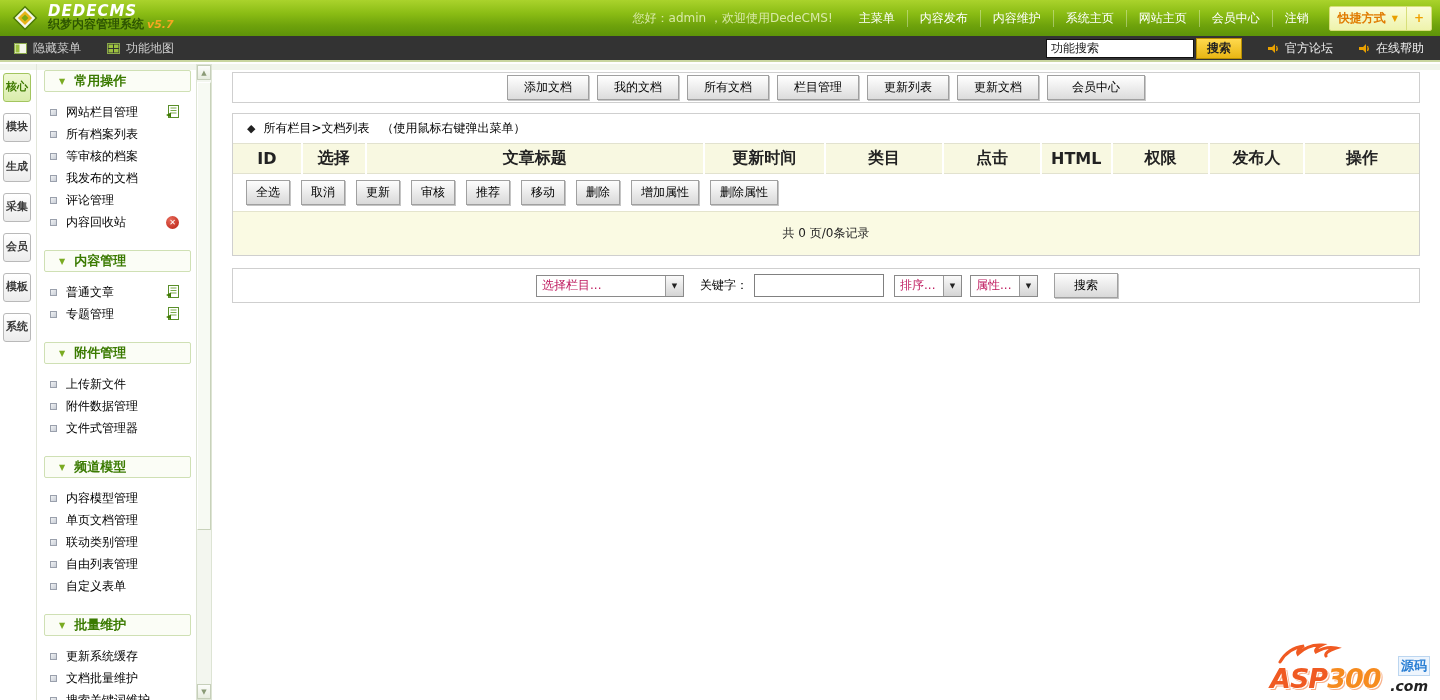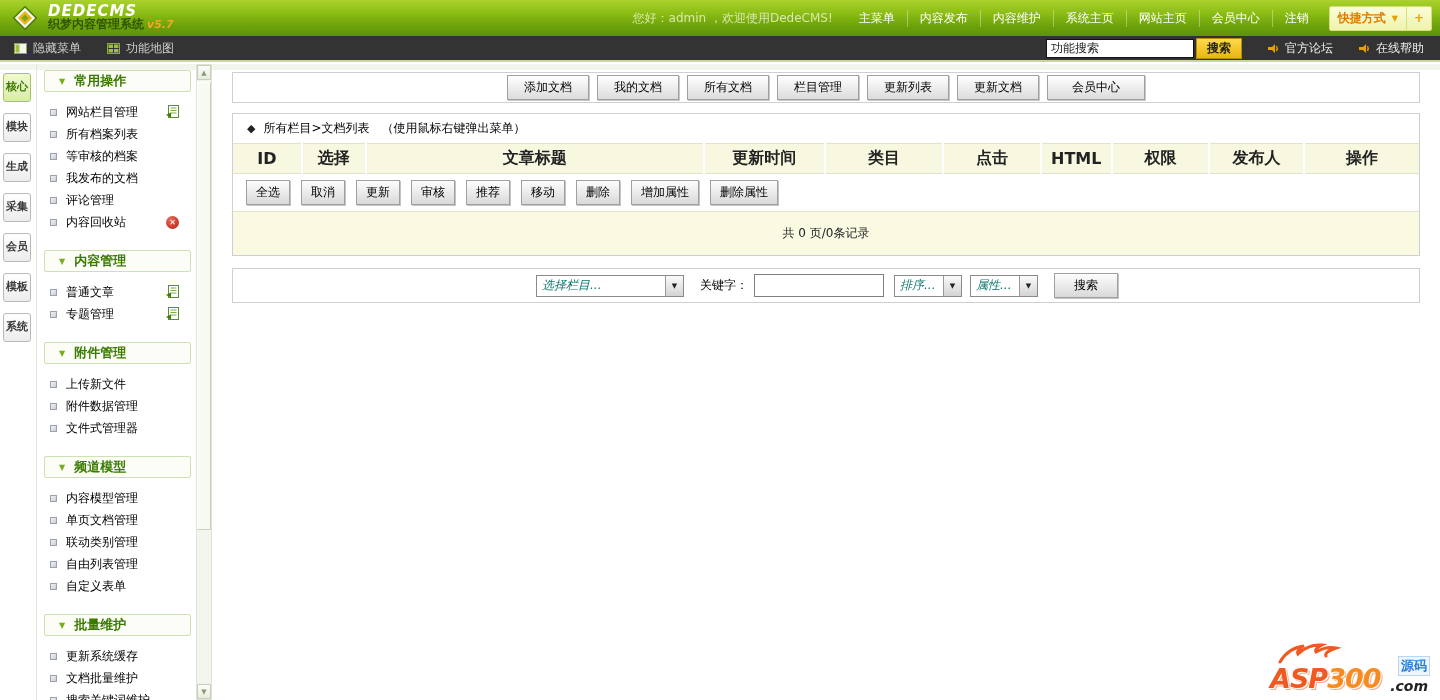--- a/index.html
+++ b/index.html
@@ -92,21 +92,21 @@
   .doclist th:last-child { border-right:none; }
 
   .batch-row { height:37px; display:flex; align-items:center; padding-left:13px; }
   .bbtn { background:linear-gradient(180deg,#fdfdfd,#d9d9d9); border:1px solid #a0a0a0; box-shadow:1px 1px 0 #c4c4c4;
     font-size:12px; color:#000; padding:3px 9px; margin-right:11px; cursor:pointer; font-family:inherit; }
 
   .pager-row { height:44px; background:#fafae3; border-top:1px solid #e4e4cd; display:flex; align-items:center; justify-content:center; color:#222; }
 
   .filter-panel { margin-top:12px; height:35px; display:flex; align-items:center; padding-left:303px; }
   .fsel { display:inline-flex; align-items:center; height:22px; border:1px solid #8a8a8a; background:#fff; }
-  .fsel .txt { padding:0 5px; color:#0f766e; overflow:hidden; white-space:nowrap;font-style:italic; }
+  .fsel .txt { padding:0 5px; color:#be185d; overflow:hidden; white-space:nowrap; }
   .fsel .arrbox { width:18px; align-self:stretch; background:linear-gradient(180deg,#fafafa,#d4d4d4); border-left:1px solid #9a9a9a;
     display:flex; align-items:center; justify-content:center; font-size:7px; color:#222; cursor:pointer; }
   .fsel.cat .txt { width:128px; }
   .fsel.small .txt { width:48px; }
   .kw-label { margin:0 6px 0 16px; color:#000; }
   .kw-input { width:130px; height:23px; border:1px solid #808080; padding:0 4px; font-size:12px; font-family:inherit; }
   .gap8 { width:8px; } .gap10 { width:10px; }
   .fsearch { margin-left:16px; width:64px; }
 
   

